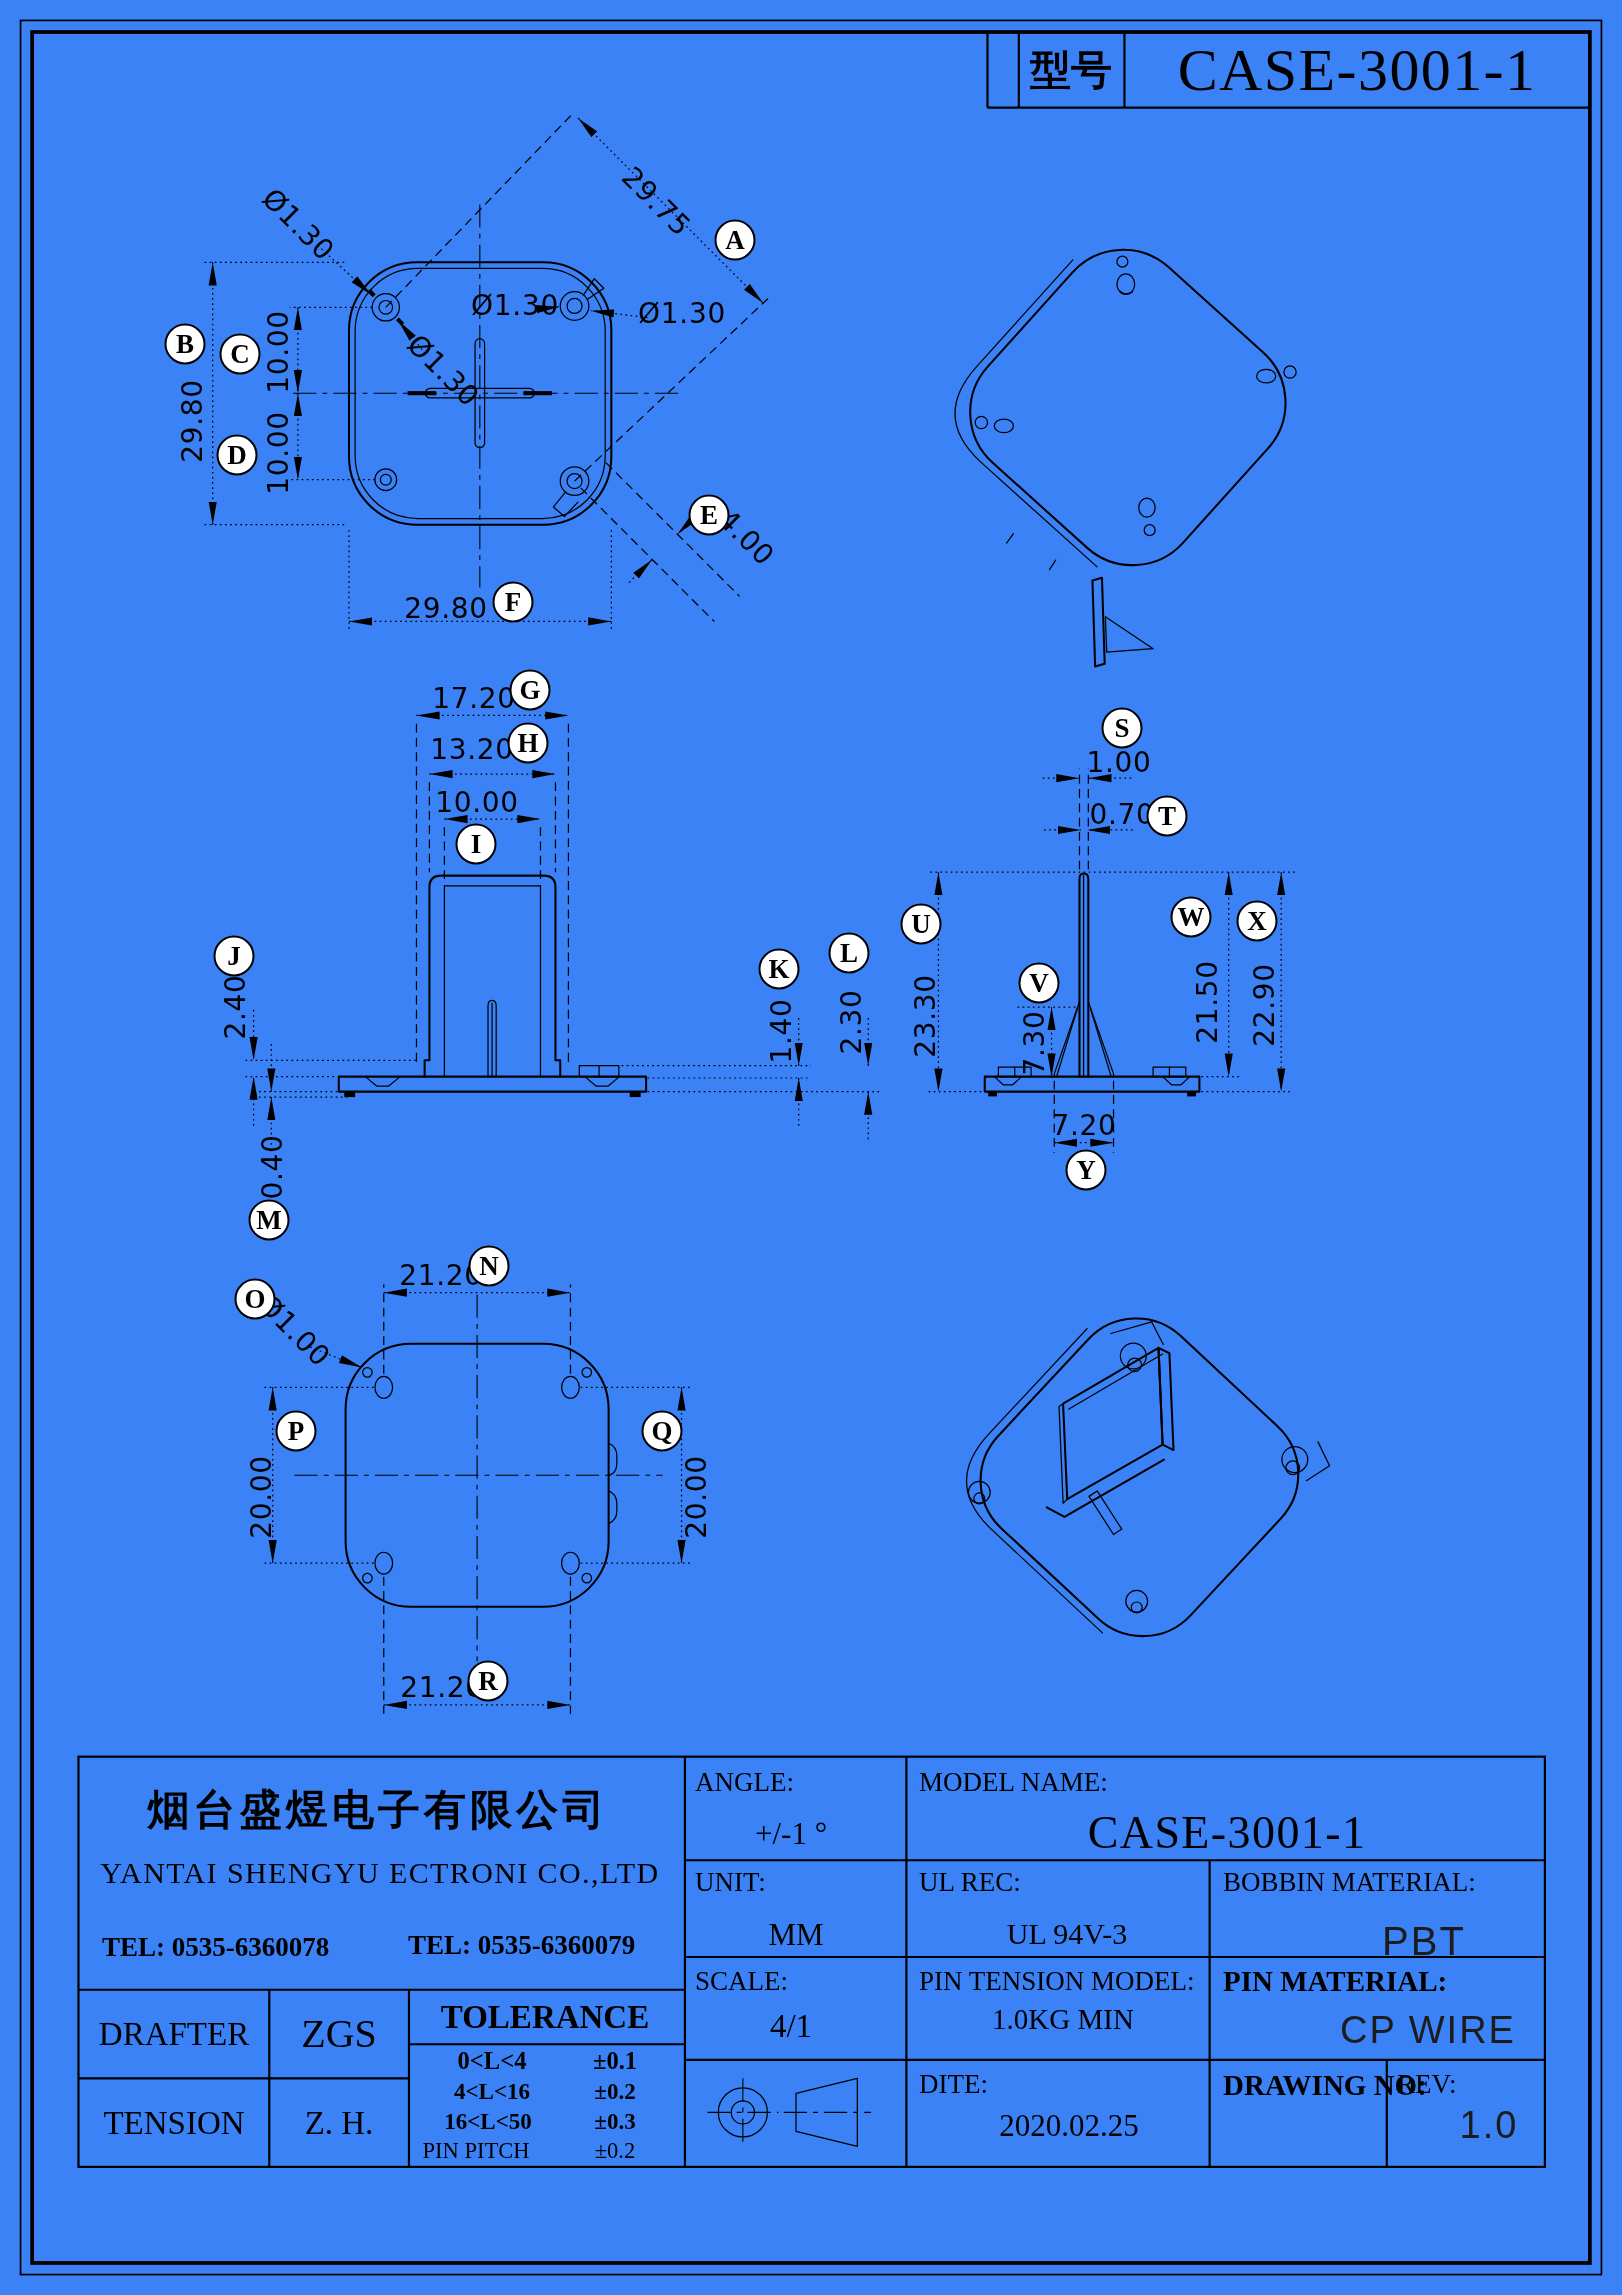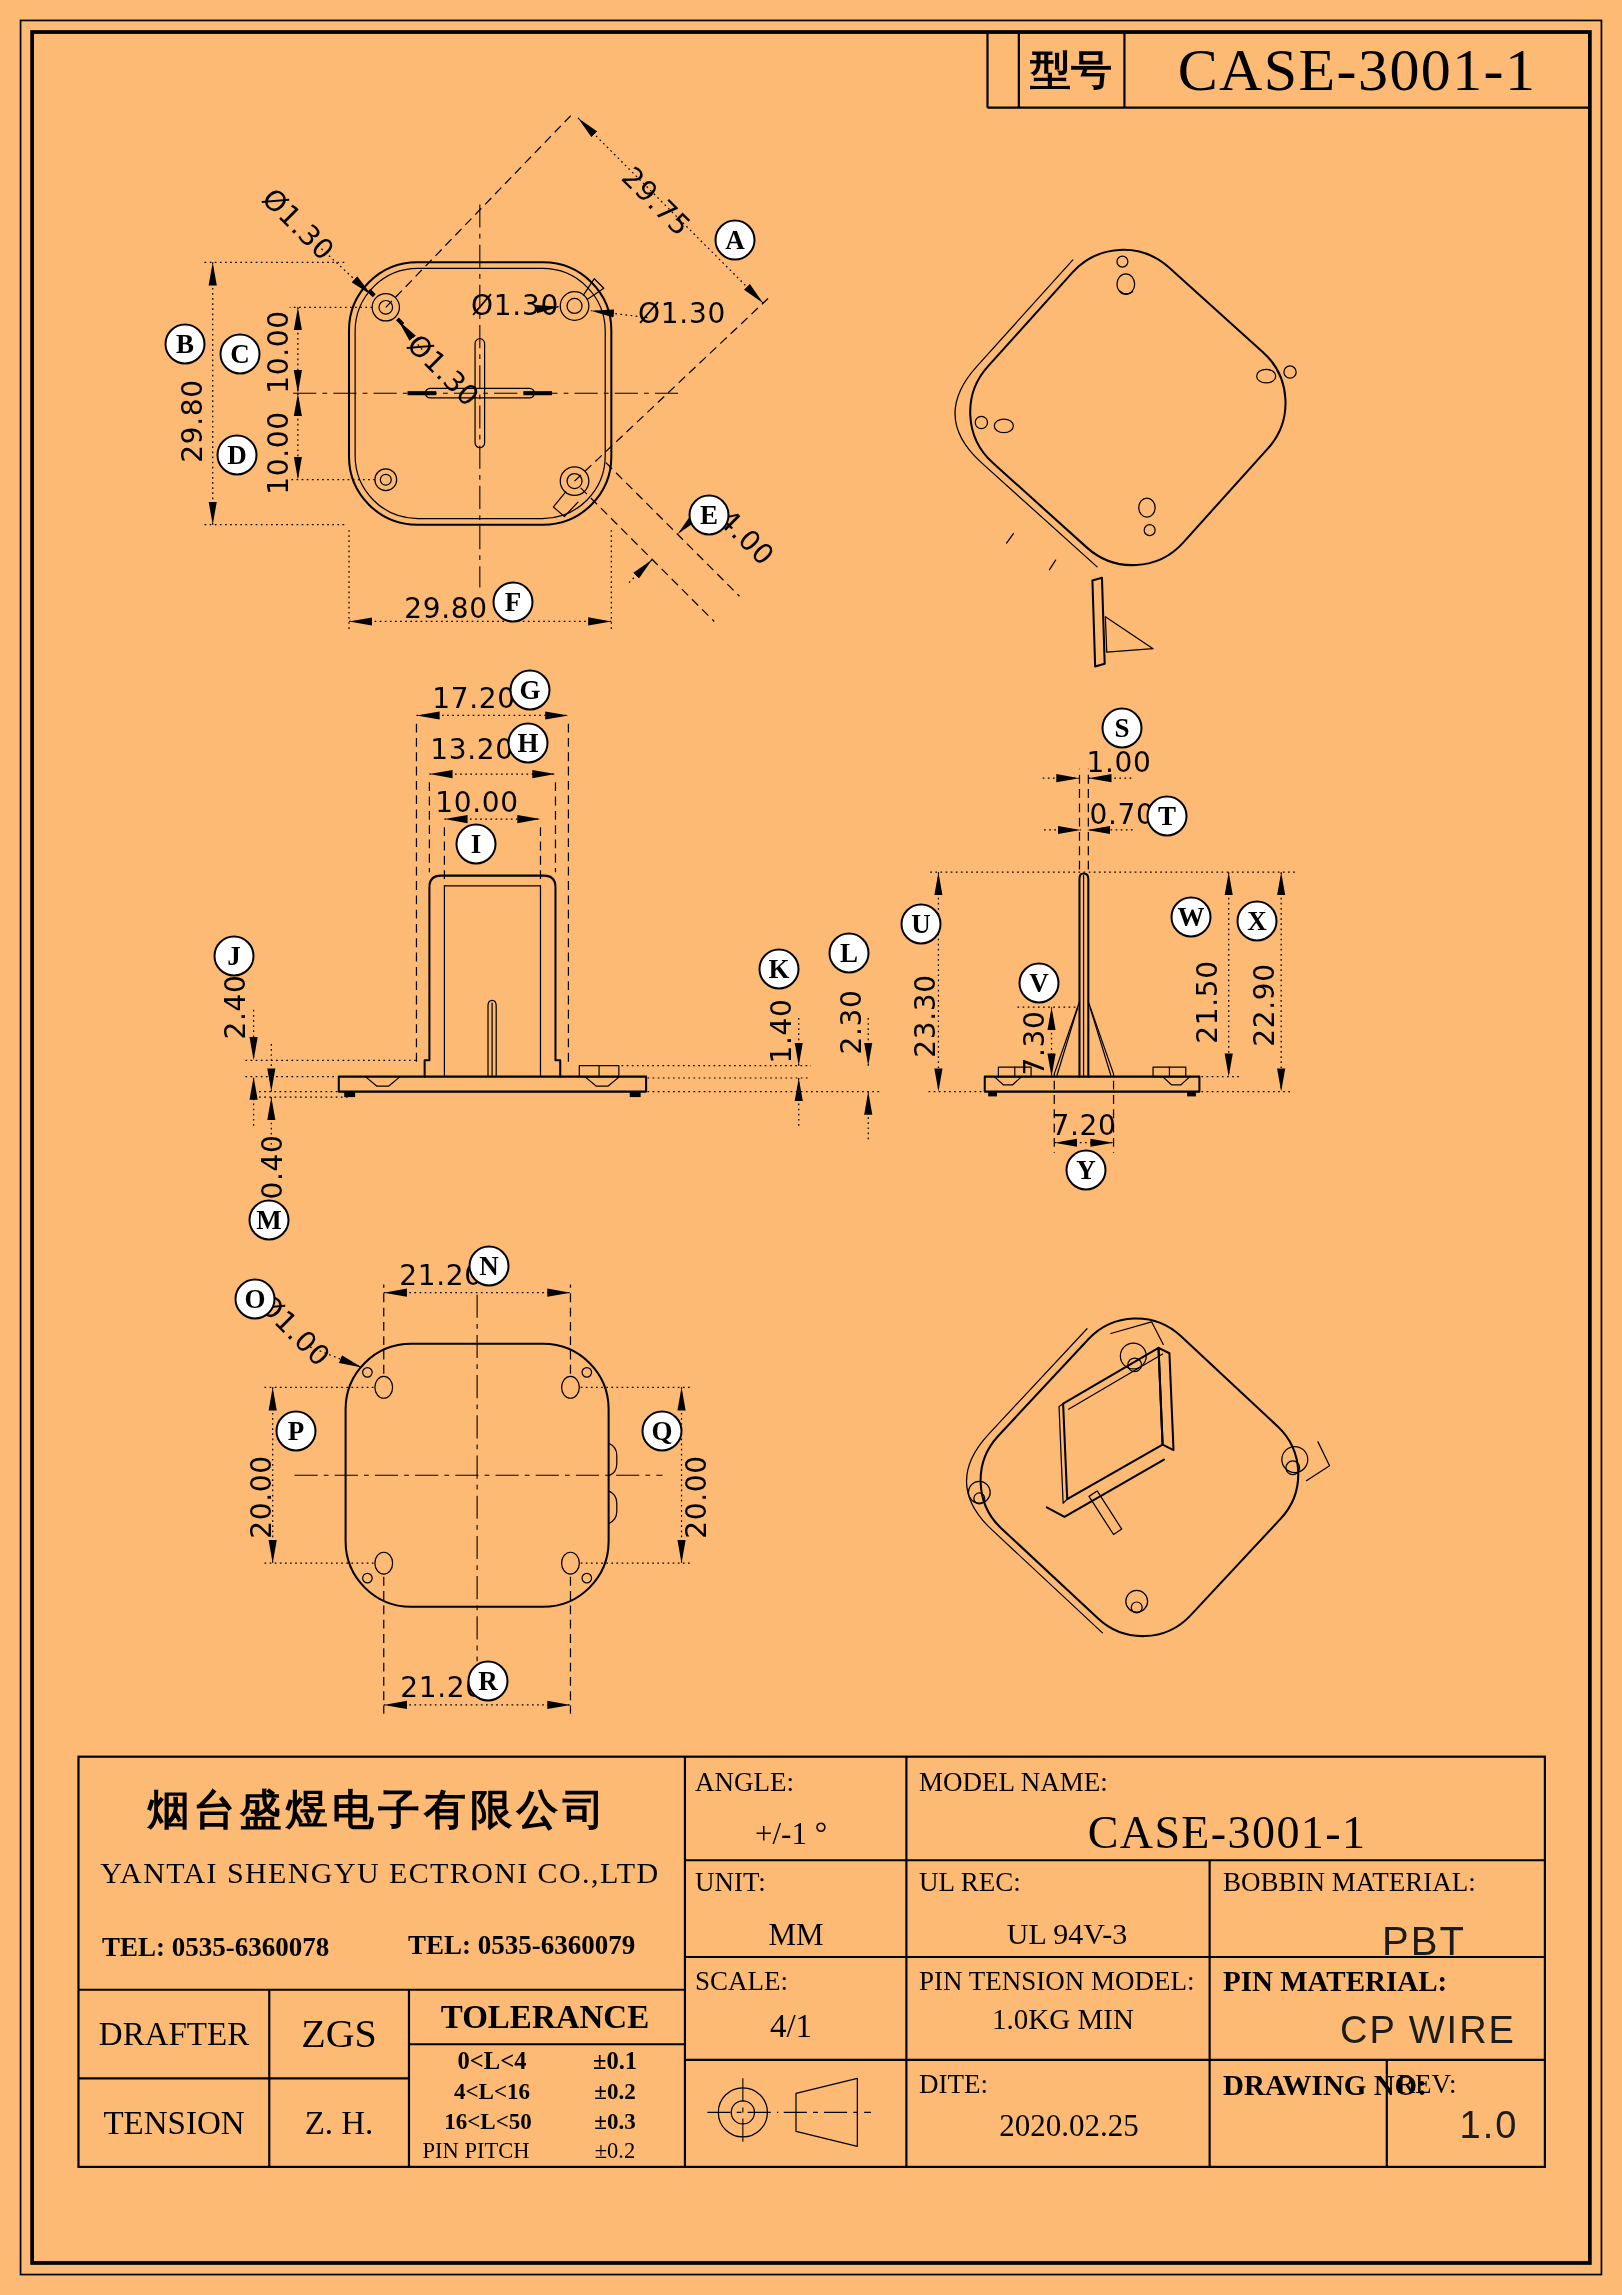--- a/index.html
+++ b/index.html
@@ -1,16 +1,16 @@
 <!DOCTYPE html>
 <html style="font-size:11px"><head>
 <meta charset="utf-8">
 <style>
   html,body{margin:0;padding:0;background:#e8e8e8}
-  .page{position:relative;width:1622px;height:2295px;background:#fdba74;color:#000;overflow:hidden;
+  .page{position:relative;width:1622px;height:2295px;background:#3b82f6;color:#000;overflow:hidden;
         font-family:"DejaVu Sans",sans-serif}
   svg.cv{position:absolute;left:0;top:0}
   
   .e{stroke:#000;stroke-width:3;fill:none;stroke-linecap:round;stroke-linejoin:round}
   .e2{stroke:#000;stroke-width:1.8;fill:none;stroke-linecap:round;stroke-linejoin:round}
   .dim{stroke:#000;stroke-width:1.8;fill:none;stroke-dasharray:2.5 5}
   .dash{stroke:#000;stroke-width:1.8;fill:none;stroke-dasharray:13 8}
   .cl{stroke:#000;stroke-width:1.6;fill:none;stroke-dasharray:34 9 7 9}
   .tbl{stroke:#000;stroke-width:3.2;fill:none}
   .thk{stroke:#000;stroke-width:6;fill:none}

